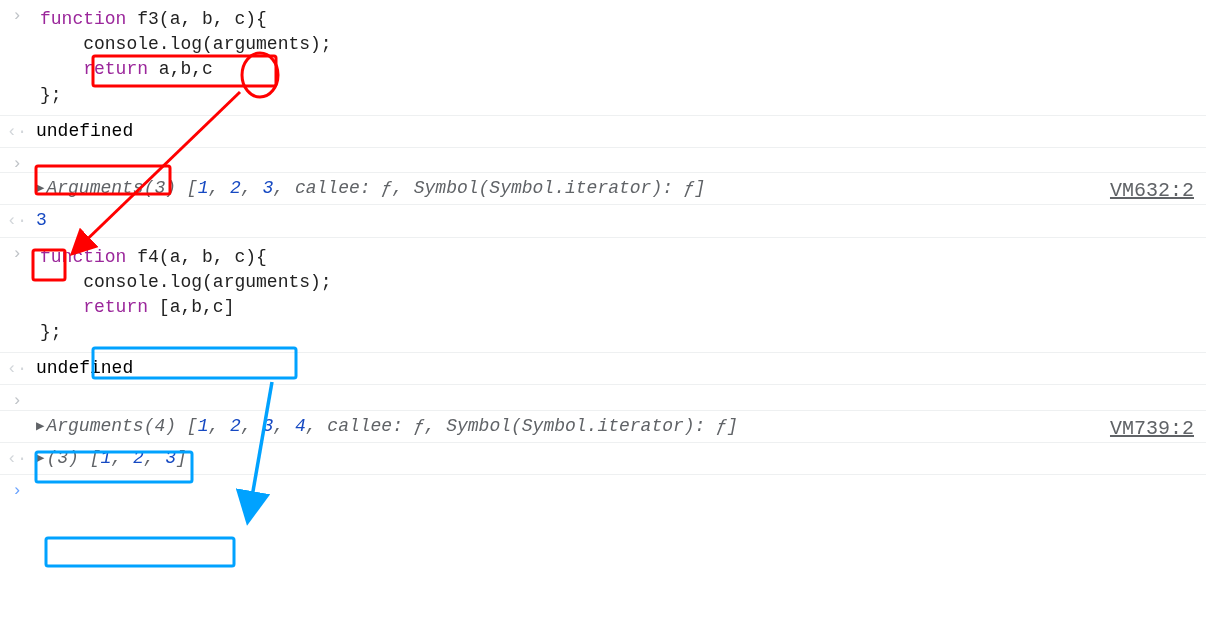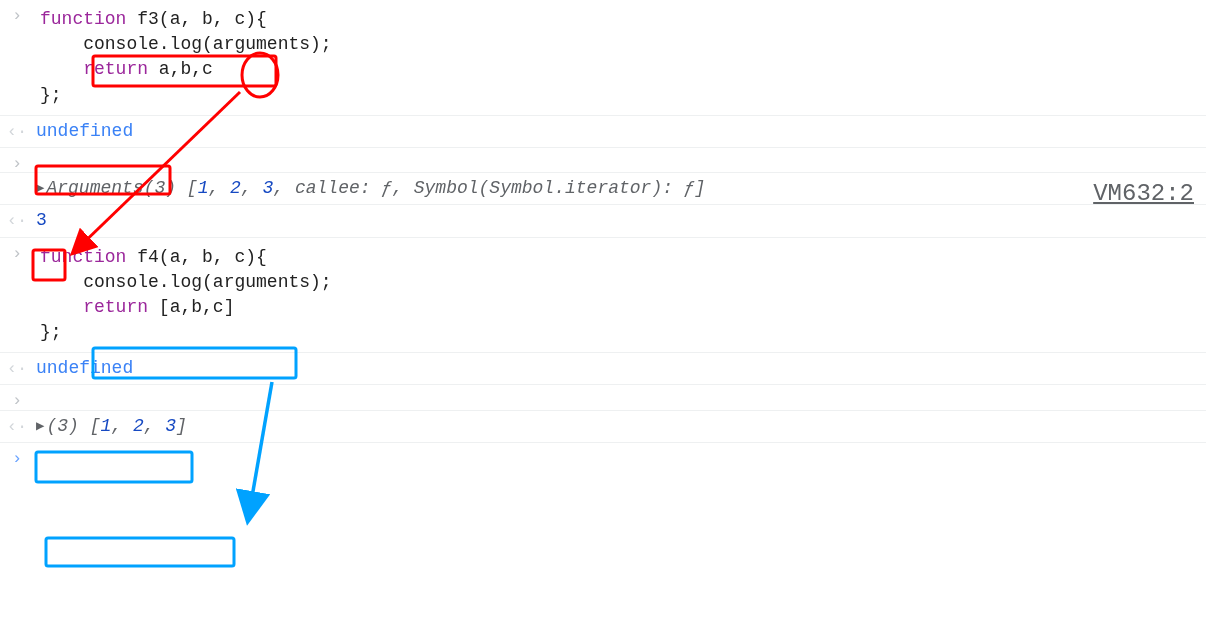--- a/index.html
+++ b/index.html
@@ -35,36 +35,36 @@
   .gutter.prompt-in { color: #c0c4c8; }
   .gutter.prompt-out { color: #d2d6da; }
   .gutter.prompt-live { color: #6aa3ff; }
   .caret {
     display: inline-block;
     color: #606367;
     margin-right: 2px;
     font-size: 14px;
     vertical-align: 1px;
   }
-  .undef { color: #3b82f6; }
+  .undef { color: #000000; }
   .italic { font-style: italic; color: #606367; }
   .kw { color: #9b279b; }
   .num { color: #1649c2; }
   pre.code {
     margin: 4px;
     font-family: inherit;
     white-space: pre;
     display: block;
   }
   .src-link {
     position: absolute;
     right: 12px; top: 4px;
     color: #606367;
     text-decoration: underline;
-    font-size: 24px;
+    font-size: 20px;
     font-family: inherit;
   }
   .annot-layer {
     position: absolute;
     inset: 0;
     z-index: 5;
     pointer-events: none;
   }
   .annot-layer svg { width: 100%; height: 100%; display:block; }
 </style>
@@ -89,20 +89,21 @@
       <span class="gutter prompt-in">›</span>
       <pre class="code"><span class="kw">function</span> f4(a, b, c){
     console.log(arguments);
     <span class="kw">return</span> [a,b,c]
 };</pre>
     </div>
     <div class="row"><span class="gutter prompt-out">‹·</span><span class="undef">undefined</span></div>
     <div class="row">
       <span class="gutter prompt-in">›</span>
     </div>
+    <div class="row log"><span class="gutter"></span><span class="caret">▶</span><span><span class="italic">Arguments(4)&nbsp;[<span class="num">1</span>,&nbsp;<span class="num">2</span>,&nbsp;<span class="num">3</span>,&nbsp;<span class="num">4</span>,&nbsp;callee:&nbsp;ƒ,&nbsp;Symbol(Symbol.iterator):&nbsp;ƒ]</span></span><a class="src-link">VM739:2</a></div>
     <div class="row"><span class="gutter prompt-out">‹·</span><span class="caret">▶</span><span><span class="italic">(3)&nbsp;[<span class="num">1</span>,&nbsp;<span class="num">2</span>,&nbsp;<span class="num">3</span>]</span></span></div>
     <div class="row" style="border-bottom: none;">
       <span class="gutter prompt-live">›</span>
     </div>
   </div>
 
 <div class="annot-layer">
   <svg id="annot-svg" viewBox="0 0 1206 618">
       <defs>
         <marker id="arr-red" viewBox="0 0 12 12" refX="10" refY="6" markerWidth="9" markerHeight="9" orient="auto-start-reverse">

